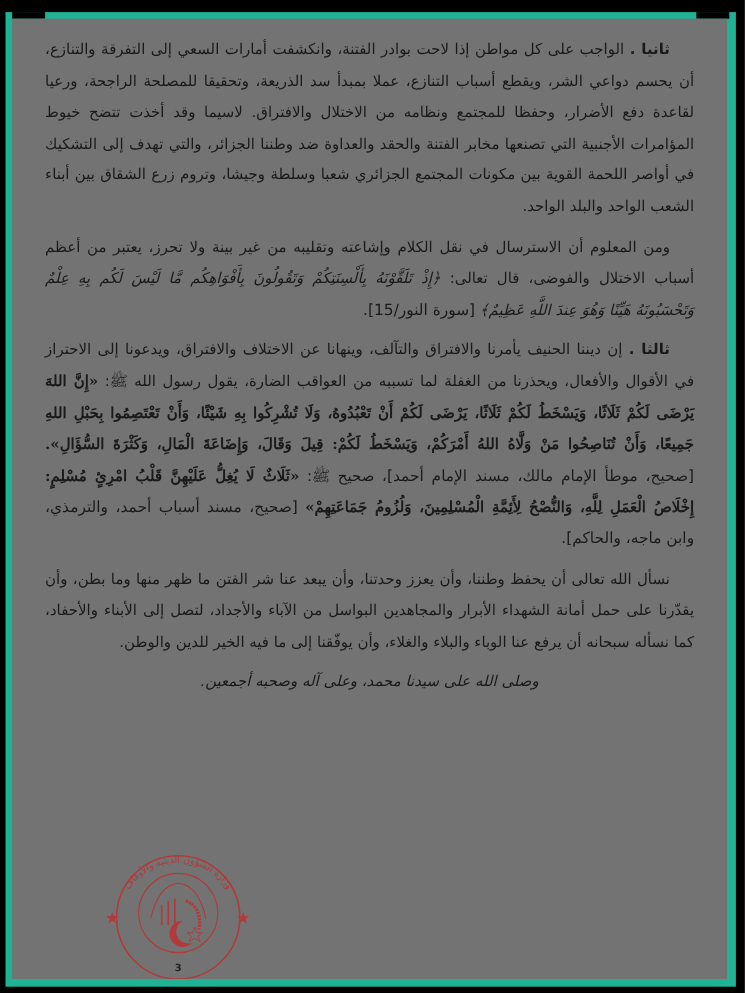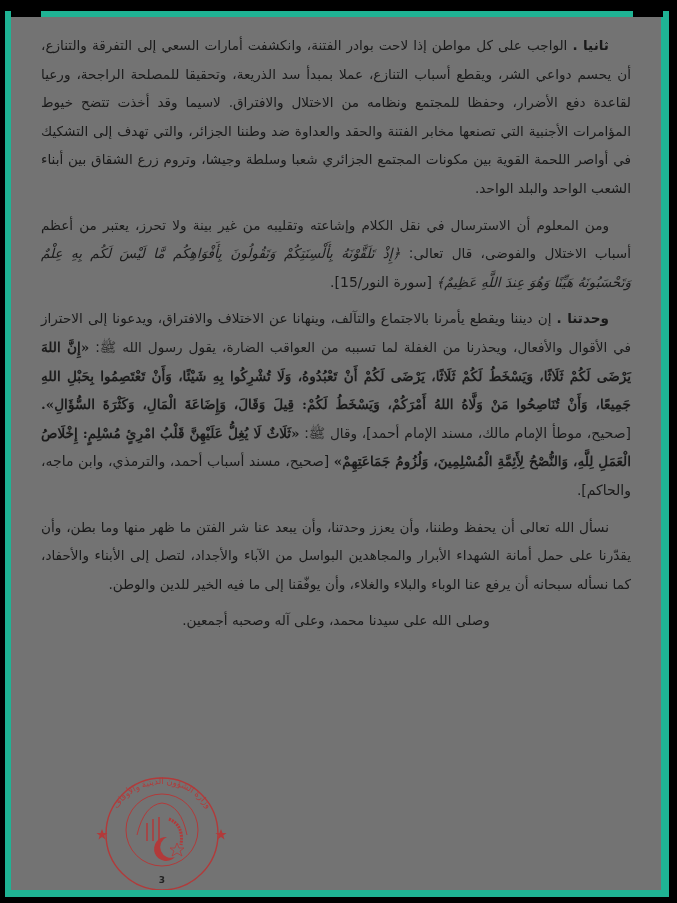--- a/index.html
+++ b/index.html
@@ -20,21 +20,21 @@
     position: absolute; left: 30px; right: 30px; top: 14px;
     direction: rtl; text-align: justify; color: #1a1a1a;
     font-family: "DejaVu Sans", sans-serif; font-size: 13.6px; line-height: 28.6px;
   }
   .para { margin: 0 0 8px 0; text-align-last: right; }
   .para.indent { text-indent: 22px; }
   .lead { font-weight: bold; }
   .quran { font-family: "DejaVu Serif", serif; font-style: italic; }
   .small { font-size: 14px; }
   .hadith { font-family: "DejaVu Serif", serif; font-weight: bold; }
-  .closing { text-align: right; text-align-last: center; margin-top: 4px; }
+  .closing { text-align: right; text-align-last: center; margin-top: 4px; font-style: italic; }
   .stamp {
     position: absolute; left: 78px; top: 758px; width: 146px; height: 118px;
   }
 </style>
 </head>
 <body>
 
 <div class="frame">
   <div class="notch" style="left:6px;top:0;width:30px;height:6px;"></div>
   <div class="notch" style="right:6px;top:0;width:30px;height:6px;"></div>
@@ -48,24 +48,24 @@
       <span>الواجب على كل مواطن إذا لاحت بوادر الفتنة، وانكشفت أمارات السعي إلى التفرقة والتنازع، أن يحسم دواعي الشر، ويقطع أسباب التنازع، عملا بمبدأ سد الذريعة، وتحقيقا للمصلحة الراجحة، ورعيا لقاعدة دفع الأضرار، وحفظا للمجتمع ونظامه من الاختلال والافتراق. لاسيما وقد أخذت تتضح خيوط المؤامرات الأجنبية التي تصنعها مخابر الفتنة والحقد والعداوة ضد وطننا الجزائر، والتي تهدف إلى التشكيك في أواصر اللحمة القوية بين مكونات المجتمع الجزائري شعبا وسلطة وجيشا، وتروم زرع الشقاق بين أبناء الشعب الواحد والبلد الواحد.</span>
     </p>
 
     <p class="para indent">
       <span>ومن المعلوم أن الاسترسال في نقل الكلام وإشاعته وتقليبه من غير بينة ولا تحرز، يعتبر من أعظم أسباب الاختلال والفوضى، قال تعالى:</span>
       <span class="quran">﴿إِذْ تَلَقَّوْنَهُ بِأَلْسِنَتِكُمْ وَتَقُولُونَ بِأَفْوَاهِكُم مَّا لَيْسَ لَكُم بِهِ عِلْمٌ وَتَحْسَبُونَهُ هَيِّنًا وَهُوَ عِندَ اللَّهِ عَظِيمٌ﴾</span>
       <span class="small">[سورة النور/15].</span>
     </p>
 
     <p class="para indent">
-      <span class="lead">وحدتنا .</span>
-      <span>إن ديننا ويقطع يأمرنا بالاجتماع والتآلف، وينهانا عن الاختلاف والافتراق، ويدعونا إلى الاحتراز في الأقوال والأفعال، ويحذرنا من الغفلة لما تسببه من العواقب الضارة، يقول رسول الله ﷺ:</span>
+      <span class="lead">ثالثا .</span>
+      <span>إن ديننا الحنيف يأمرنا والافتراق والتآلف، وينهانا عن الاختلاف والافتراق، ويدعونا إلى الاحتراز في الأقوال والأفعال، ويحذرنا من الغفلة لما تسببه من العواقب الضارة، يقول رسول الله ﷺ:</span>
       <span class="hadith">«إِنَّ اللهَ يَرْضَى لَكُمْ ثَلَاثًا، وَيَسْخَطُ لَكُمْ ثَلَاثًا، يَرْضَى لَكُمْ أَنْ تَعْبُدُوهُ، وَلَا تُشْرِكُوا بِهِ شَيْئًا، وَأَنْ تَعْتَصِمُوا بِحَبْلِ اللهِ جَمِيعًا، وَأَنْ تُنَاصِحُوا مَنْ وَلَّاهُ اللهُ أَمْرَكُمْ، وَيَسْخَطُ لَكُمْ: قِيلَ وَقَالَ، وَإِضَاعَةَ الْمَالِ، وَكَثْرَةَ السُّؤَالِ».</span>
-      <span class="small">[صحيح، موطأ الإمام مالك، مسند الإمام أحمد]</span><span>، وقال ﷺ:</span>
+      <span class="small">[صحيح، موطأ الإمام مالك، مسند الإمام أحمد]</span><span>، صحيح ﷺ:</span>
       <span class="hadith">«ثَلَاثٌ لَا يُغِلُّ عَلَيْهِنَّ قَلْبُ امْرِئٍ مُسْلِمٍ: إِخْلَاصُ الْعَمَلِ لِلَّهِ، وَالنُّصْحُ لِأَئِمَّةِ الْمُسْلِمِينَ، وَلُزُومُ جَمَاعَتِهِمْ»</span>
       <span class="small">[صحيح، مسند أسباب أحمد، والترمذي، وابن ماجه، والحاكم].</span>
     </p>
 
     <p class="para indent">
       <span>نسأل الله تعالى أن يحفظ وطننا، وأن يعزز وحدتنا، وأن يبعد عنا شر الفتن ما ظهر منها وما بطن، وأن يقدّرنا على حمل أمانة الشهداء الأبرار والمجاهدين البواسل من الآباء والأجداد، لتصل إلى الأبناء والأحفاد، كما نسأله سبحانه أن يرفع عنا الوباء والبلاء والغلاء، وأن يوفّقنا إلى ما فيه الخير للدين والوطن.</span>
     </p>
 
     <p class="para closing">وصلى الله على سيدنا محمد، وعلى آله وصحبه أجمعين.</p>
   </div>

